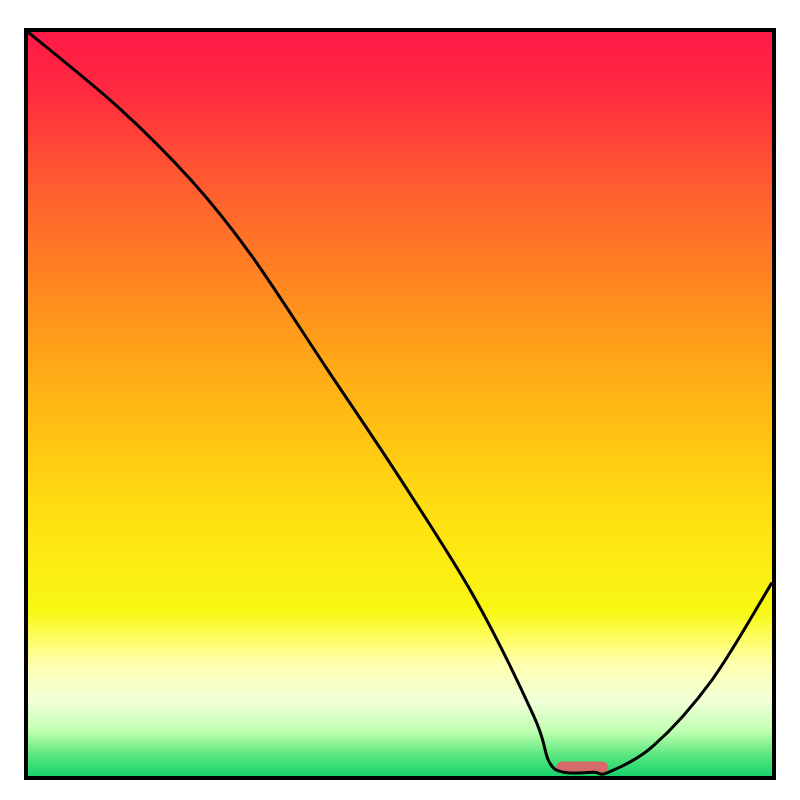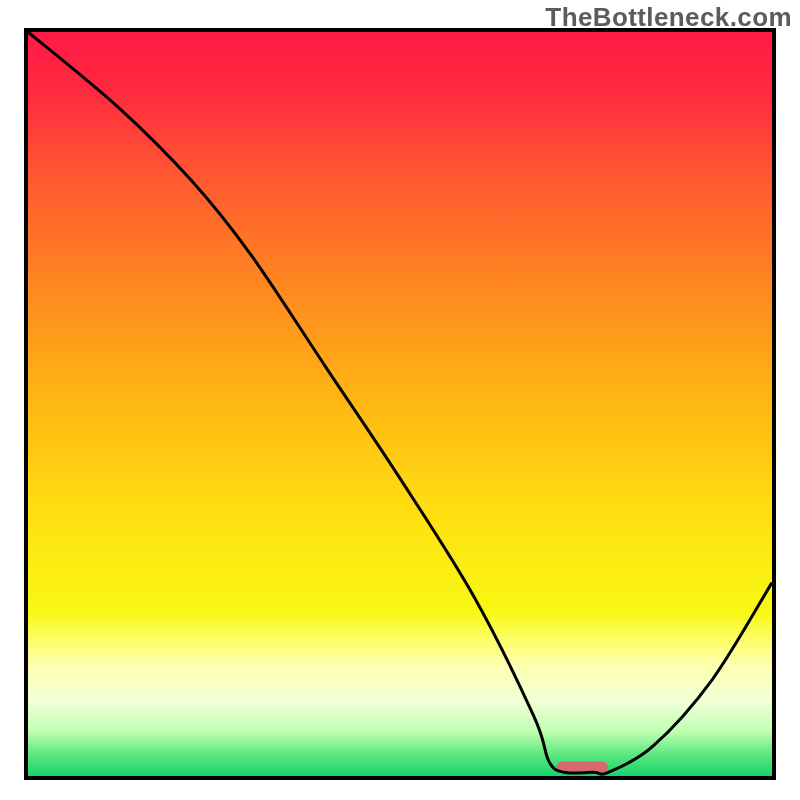--- a/index.html
+++ b/index.html
@@ -39,21 +39,20 @@
   .plot svg {
     display: block;
     width: 100%;
     height: 100%;
   }
 </style>
 </head>
 <body>
 
 <div class="frame">
-  <div class="watermark">TheBottleneck.com</div>
 
   <div class="plot">
     <svg viewBox="0 0 100 100" preserveAspectRatio="none">
       <defs>
         <linearGradient id="bg-grad" x1="0" y1="0" x2="0" y2="1">
         <stop offset="0.00%" stop-color="#ff1a47"></stop>
             <stop offset="8.00%" stop-color="#ff2a3f"></stop>
             <stop offset="20.00%" stop-color="#ff5a30"></stop>
             <stop offset="35.00%" stop-color="#ff8a1f"></stop>
             <stop offset="50.00%" stop-color="#ffb814"></stop>

